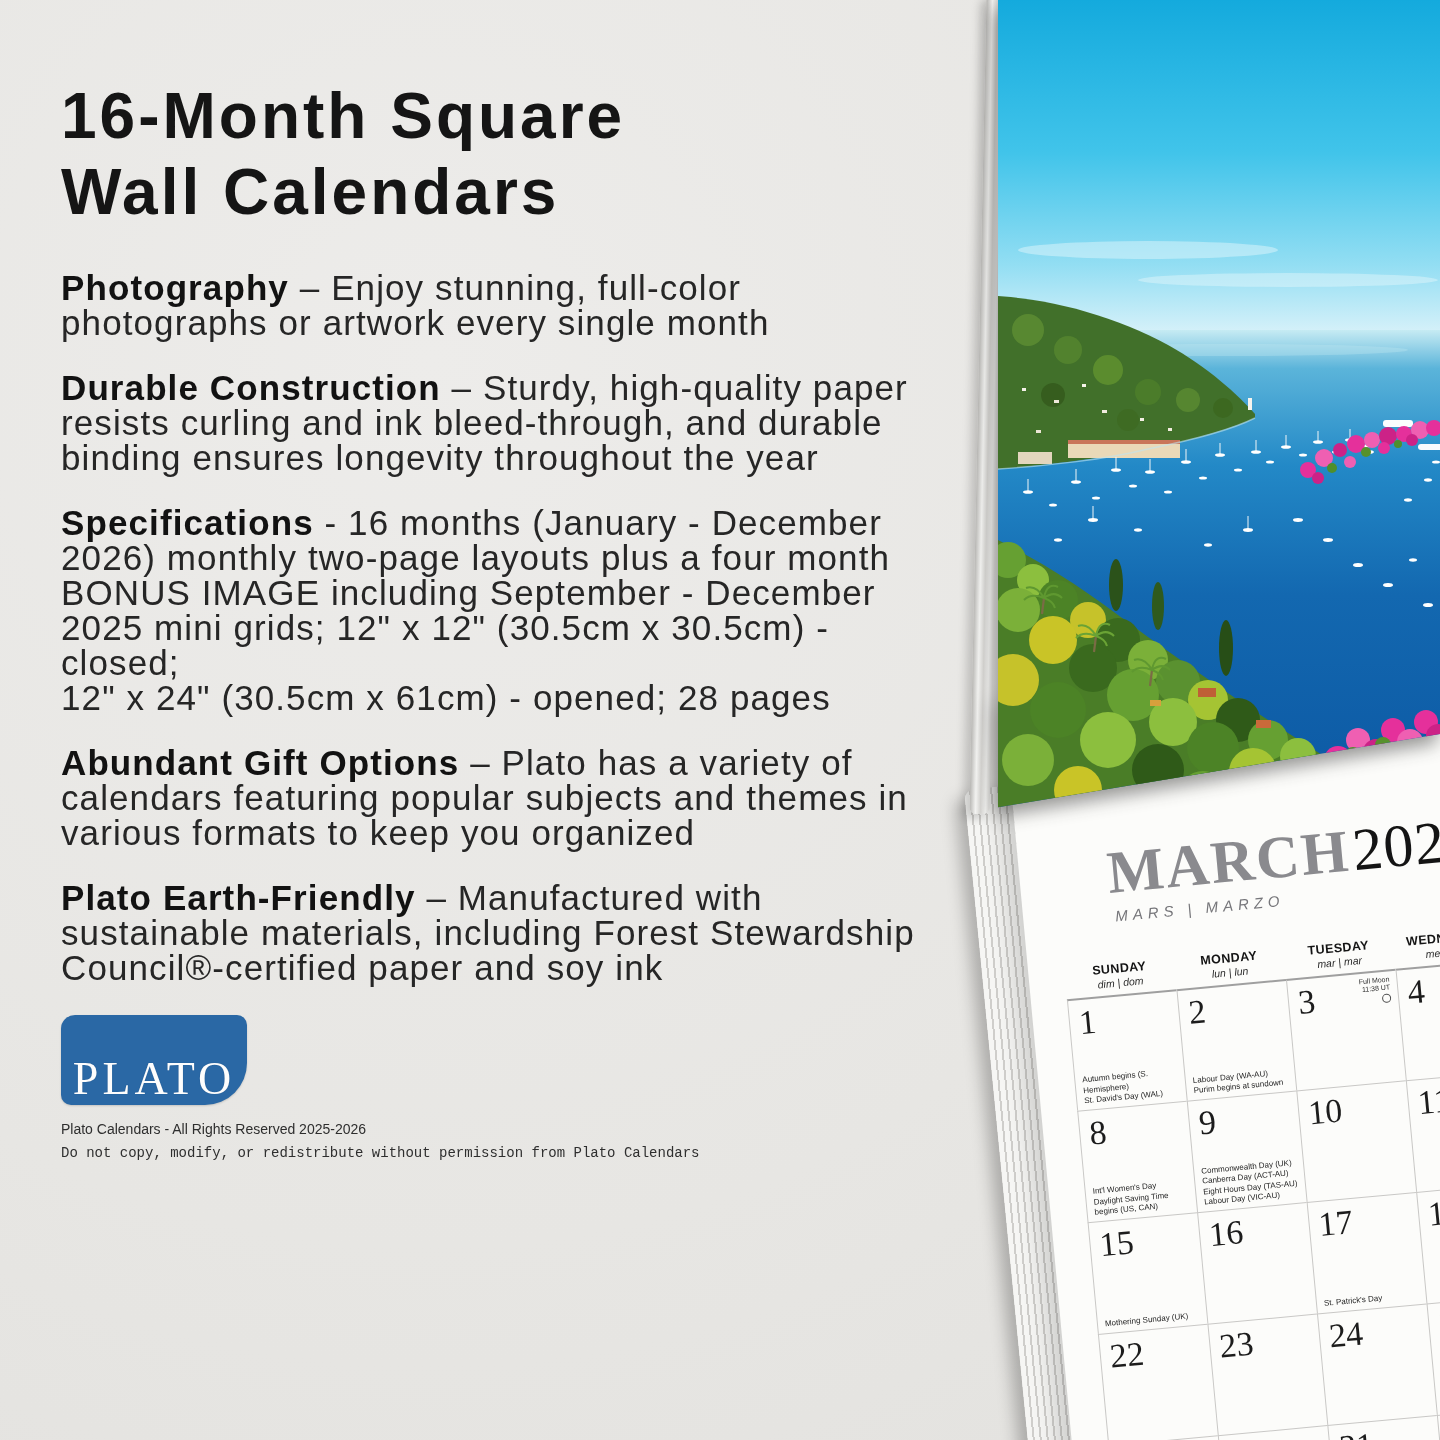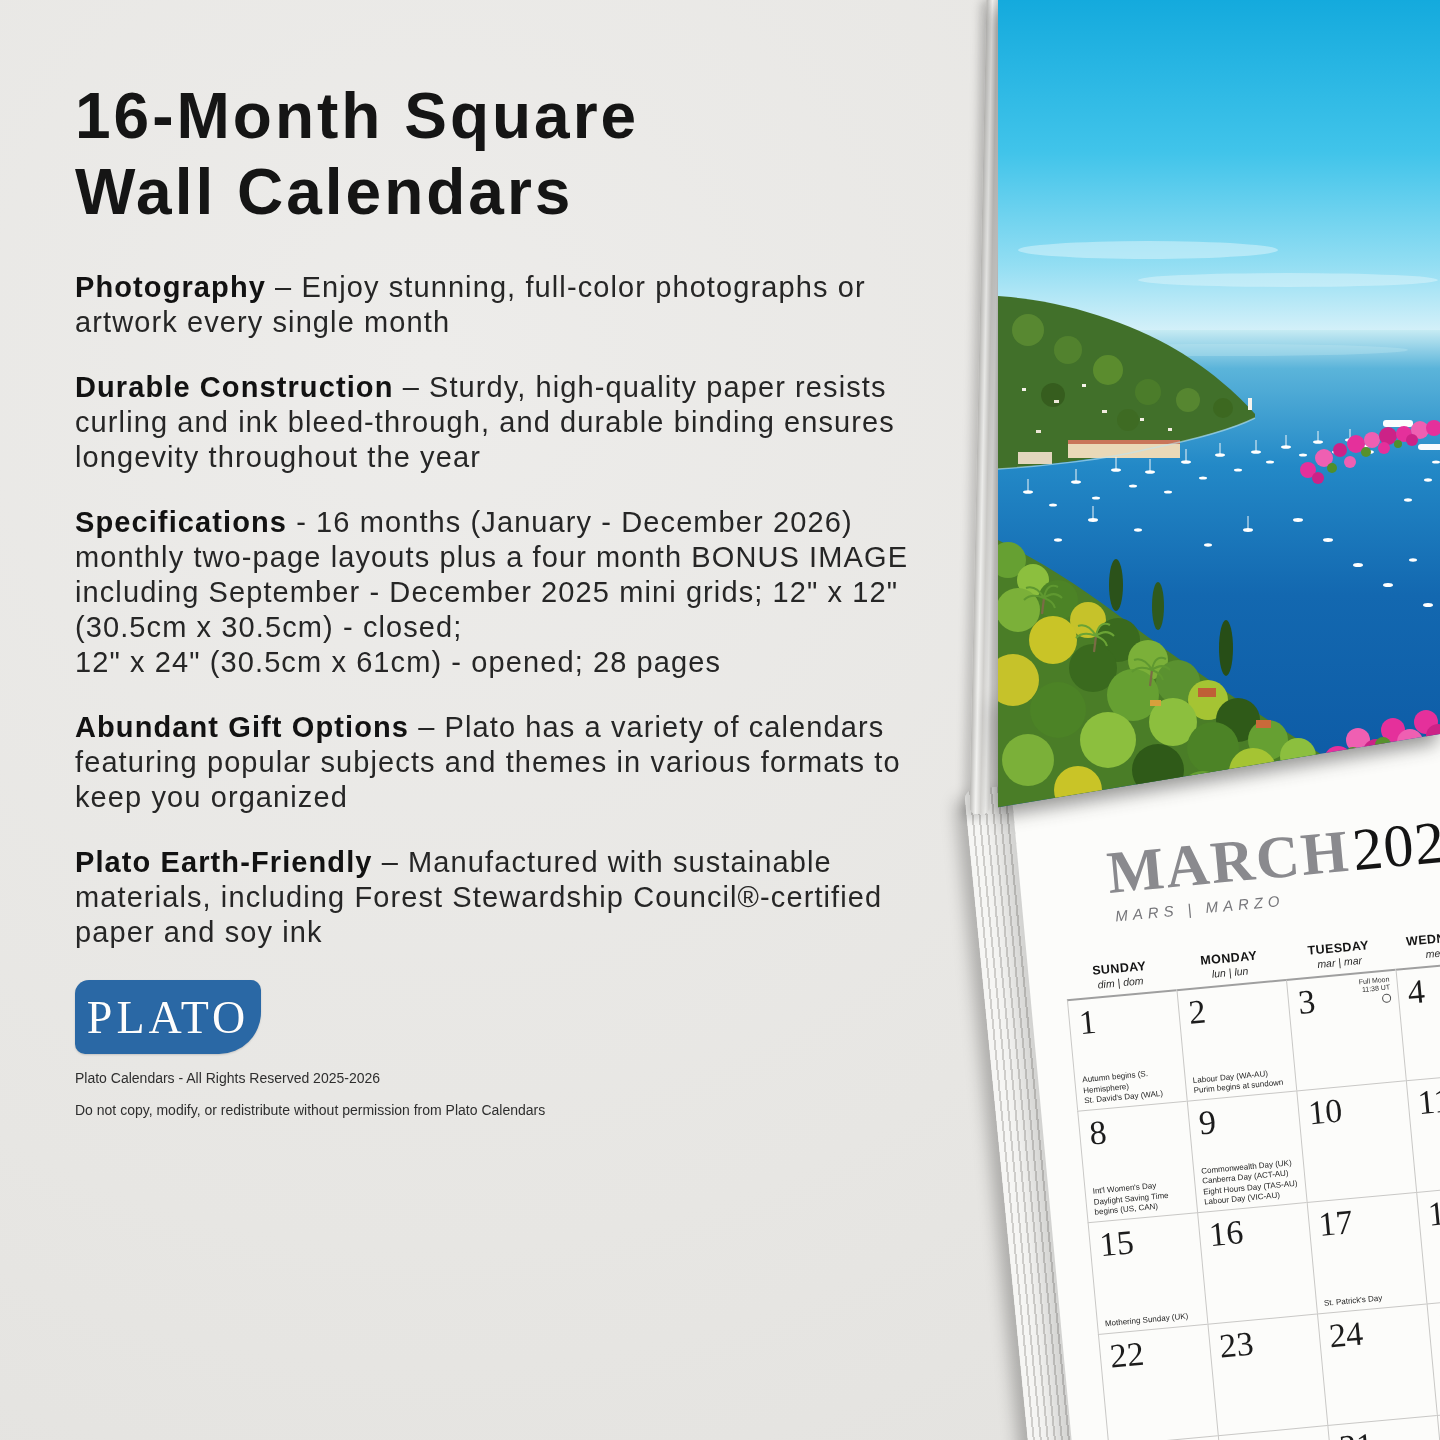--- a/index.html
+++ b/index.html
@@ -1,30 +1,30 @@
 <!DOCTYPE html>
 <html><head>
 <meta charset="utf-8">
 <style>
   html,body{margin:0;padding:0;}
   body{width:1440px;height:1440px;overflow:hidden;background:#e9e8e5;font-family:"Liberation Sans",sans-serif;}
   .stage{position:relative;width:1440px;height:1440px;overflow:hidden;
          background:radial-gradient(circle at 30% 25%, #edecea 0%, #e7e6e3 60%, #e2e1de 100%);}
 
   
-  .info-col{position:absolute;left:75px;top:78px;width:880px;}
+  .info-col{position:absolute;left:61px;top:78px;width:880px;}
   .page-title{margin:0 0 40px 0;font-size:64px;line-height:76px;font-weight:700;
               letter-spacing:3px;color:#151515;white-space:pre-line;}
-  .feature{margin:0 0 30px 0;max-width:855px;font-size:29px;line-height:35px;
+  .feature{margin:0 0 30px 0;max-width:855px;font-size:35px;line-height:35px;
            letter-spacing:1.1px;color:#262626;white-space:pre-line;}
   .feature b{font-weight:700;color:#121212;}
 
   .brand-footer{margin-top:26px;}
-  .plato-logo{width:186px;height:74px;background:#2a68a5;border-radius:14px 10px 42px 10px;
-              display:flex;align-items:center;justify-content:center;
+  .plato-logo{width:186px;height:90px;background:#2a68a5;border-radius:14px 10px 42px 10px;
+              display:flex;align-items:flex-end;justify-content:center;
               box-shadow:0 1px 2px rgba(0,0,0,.15);}
   .plato-logo span{font-family:"Liberation Serif",serif;font-size:46px;color:#fdfdfd;
                    letter-spacing:4px;font-weight:400;
                    text-shadow:0 0 1px #1d4f82;}
   .copyright{margin:12px 0 0 0;font-size:14px;line-height:24px;color:#2e2e2e;}
 
   
   .mockup{position:absolute;left:940px;top:0;width:500px;height:1440px;}
 
   .edges-top{position:absolute;left:38px;top:-6px;width:20px;height:820px;z-index:2;
@@ -80,21 +80,21 @@
         <p class="feature"><b class="feature-title">Specifications</b><span class="feature-text"> - 16 months (January - December 2026) monthly two-page layouts plus a four month BONUS IMAGE including September - December 2025 mini grids; 12" x 12" (30.5cm x 30.5cm) - closed;
 12" x 24" (30.5cm x 61cm) - opened; 28 pages</span></p>
         <p class="feature"><b class="feature-title">Abundant Gift Options</b><span class="feature-text"> – Plato has a variety of calendars featuring popular subjects and themes in various formats to keep you organized</span></p>
         <p class="feature"><b class="feature-title">Plato Earth-Friendly</b><span class="feature-text"> – Manufactured with sustainable materials, including Forest Stewardship Council®-certified paper and soy ink</span></p>
       </div>
     <div class="brand-footer">
       <div class="plato-logo">
         <span>PLATO</span>
       </div>
       <p class="copyright">Plato Calendars - All Rights Reserved 2025-2026</p>
-      <p class="copyright" style="margin-top:8px;">Do not copy, modify, or redistribute without permission from Plato Calendars</p>
+      <p class="copyright" style="margin-top:0;font-family:Liberation Mono, monospace;">Do not copy, modify, or redistribute without permission from Plato Calendars</p>
     </div>
   </section>
 
   <section class="mockup">
     <div class="edges-cal"></div>
 
     <div class="cal-page">
       <div class="cal-header">
         <span class="cal-month">MARCH</span><span class="cal-year">2026</span>
         <div class="cal-subtitle">MARS | MARZO</div>

